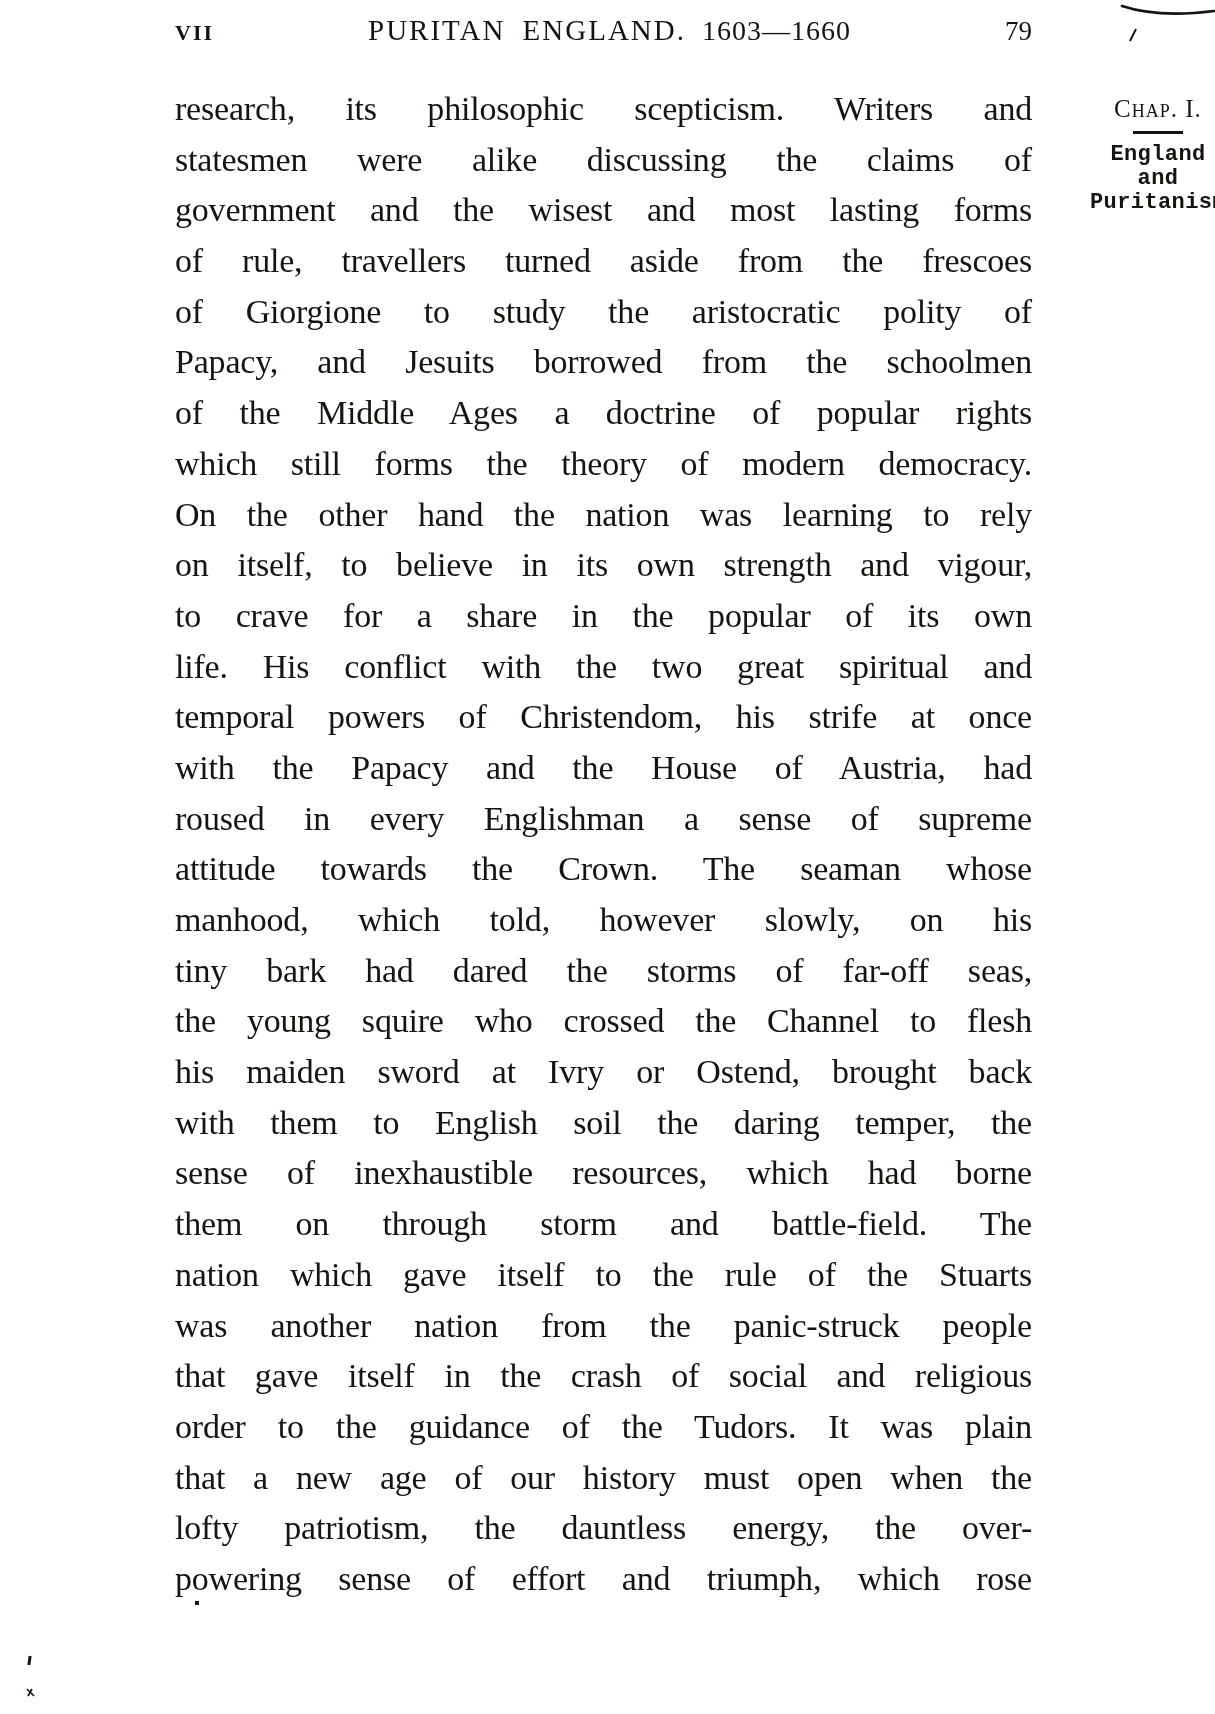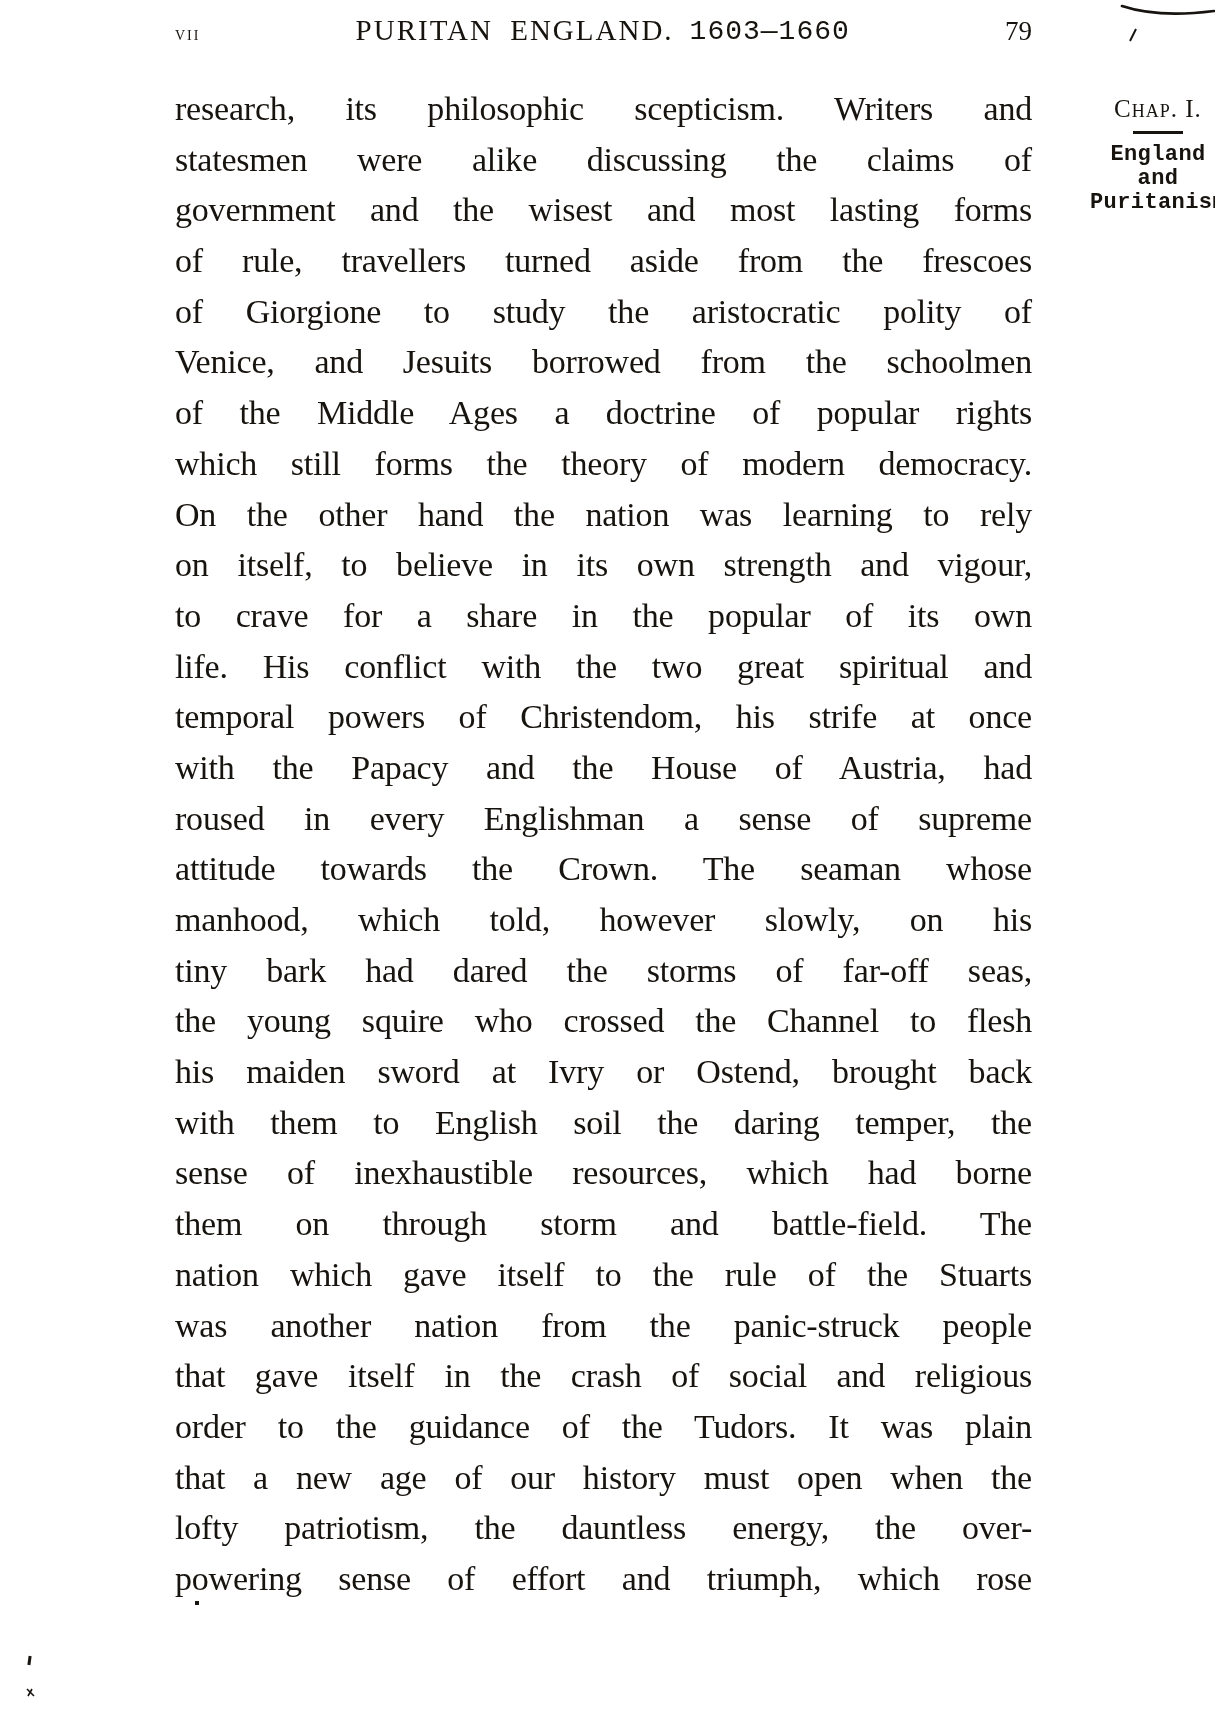--- a/index.html
+++ b/index.html
@@ -12,28 +12,28 @@
     font-family:"Liberation Serif","DejaVu Serif",serif;
     overflow:hidden;
   }
 
   
   .header {
     position:absolute; left:175px; top:14px; width:857px;
     display:flex; align-items:baseline; justify-content:space-between;
   }
   .folio {
-    font-size:14px; letter-spacing:2px; font-weight:normal;text-align:right;
+    font-size:22px; letter-spacing:2px; font-weight:bold;text-align:right;
   }
   .running-center { display:flex; align-items:flex-end; }
   .running-title {
     font-size:29px; letter-spacing:2px; word-spacing:8px;
   }
   .running-dates {
-    font-size:28px; margin-left:16px; letter-spacing:1px;font-family:Liberation Mono, monospace;
+    font-size:28px; margin-left:16px; letter-spacing:1px;
   }
   .pageno { font-size:27px; }
 
   
   .body-text {
     position:absolute; left:175px; top:84px; width:857px;
   }
   .body-line {
     height:50.7px; line-height:50.7px;
     font-size:34px;
@@ -81,21 +81,21 @@
     </span>
     <span class="pageno">79</span>
   </div>
 
   <div class="body-text">
       <div class="body-line">research, its philosophic scepticism.  Writers and</div>
       <div class="body-line">statesmen were alike discussing the claims of</div>
       <div class="body-line">government and the wisest and most lasting forms</div>
       <div class="body-line">of rule, travellers turned aside from the frescoes</div>
       <div class="body-line">of Giorgione to study the aristocratic polity of</div>
-      <div class="body-line">Venice, and Jesuits borrowed from the schoolmen</div>
+      <div class="body-line">Papacy, and Jesuits borrowed from the schoolmen</div>
       <div class="body-line">of the Middle Ages a doctrine of popular rights</div>
       <div class="body-line">which still forms the theory of modern democracy.</div>
       <div class="body-line">On the other hand the nation was learning to rely</div>
       <div class="body-line">on itself, to believe in its own strength and vigour,</div>
       <div class="body-line">to crave for a share in the popular of its own</div>
       <div class="body-line">life.  His conflict with the two great spiritual and</div>
       <div class="body-line">temporal powers of Christendom, his strife at once</div>
       <div class="body-line">with the Papacy and the House of Austria, had</div>
       <div class="body-line">roused in every Englishman a sense of supreme</div>
       <div class="body-line">attitude towards the Crown.  The seaman whose</div>

